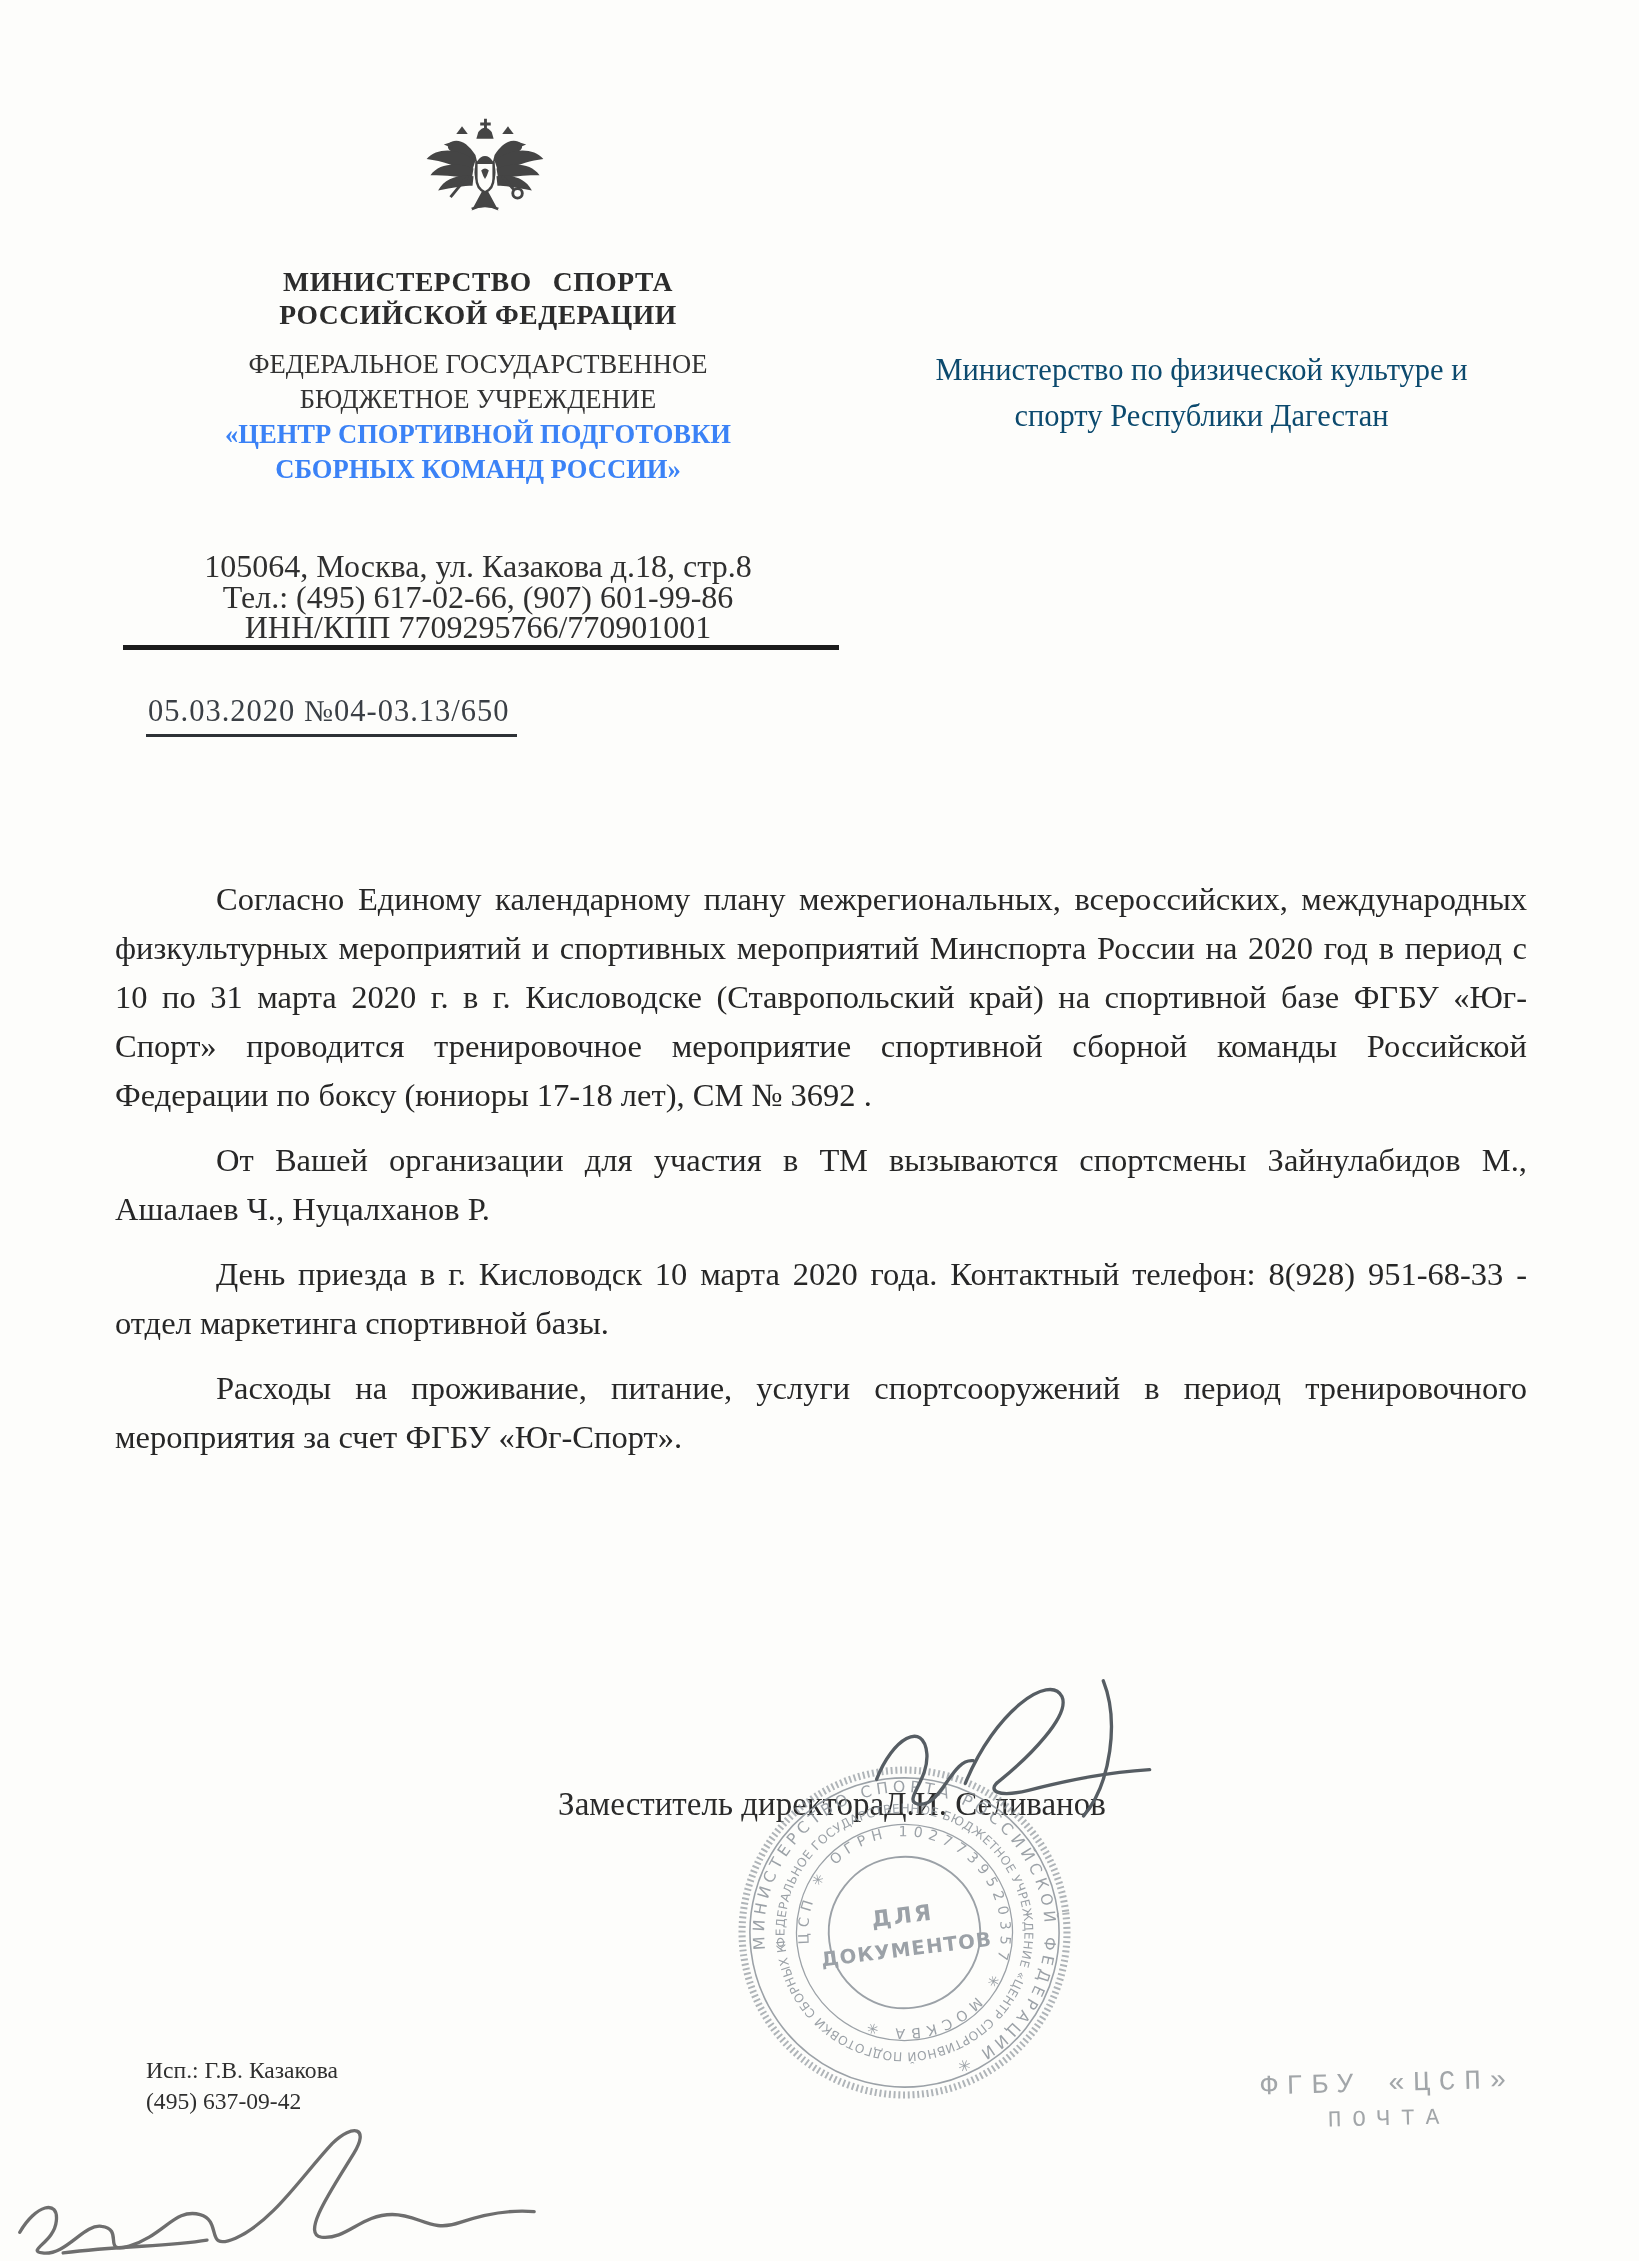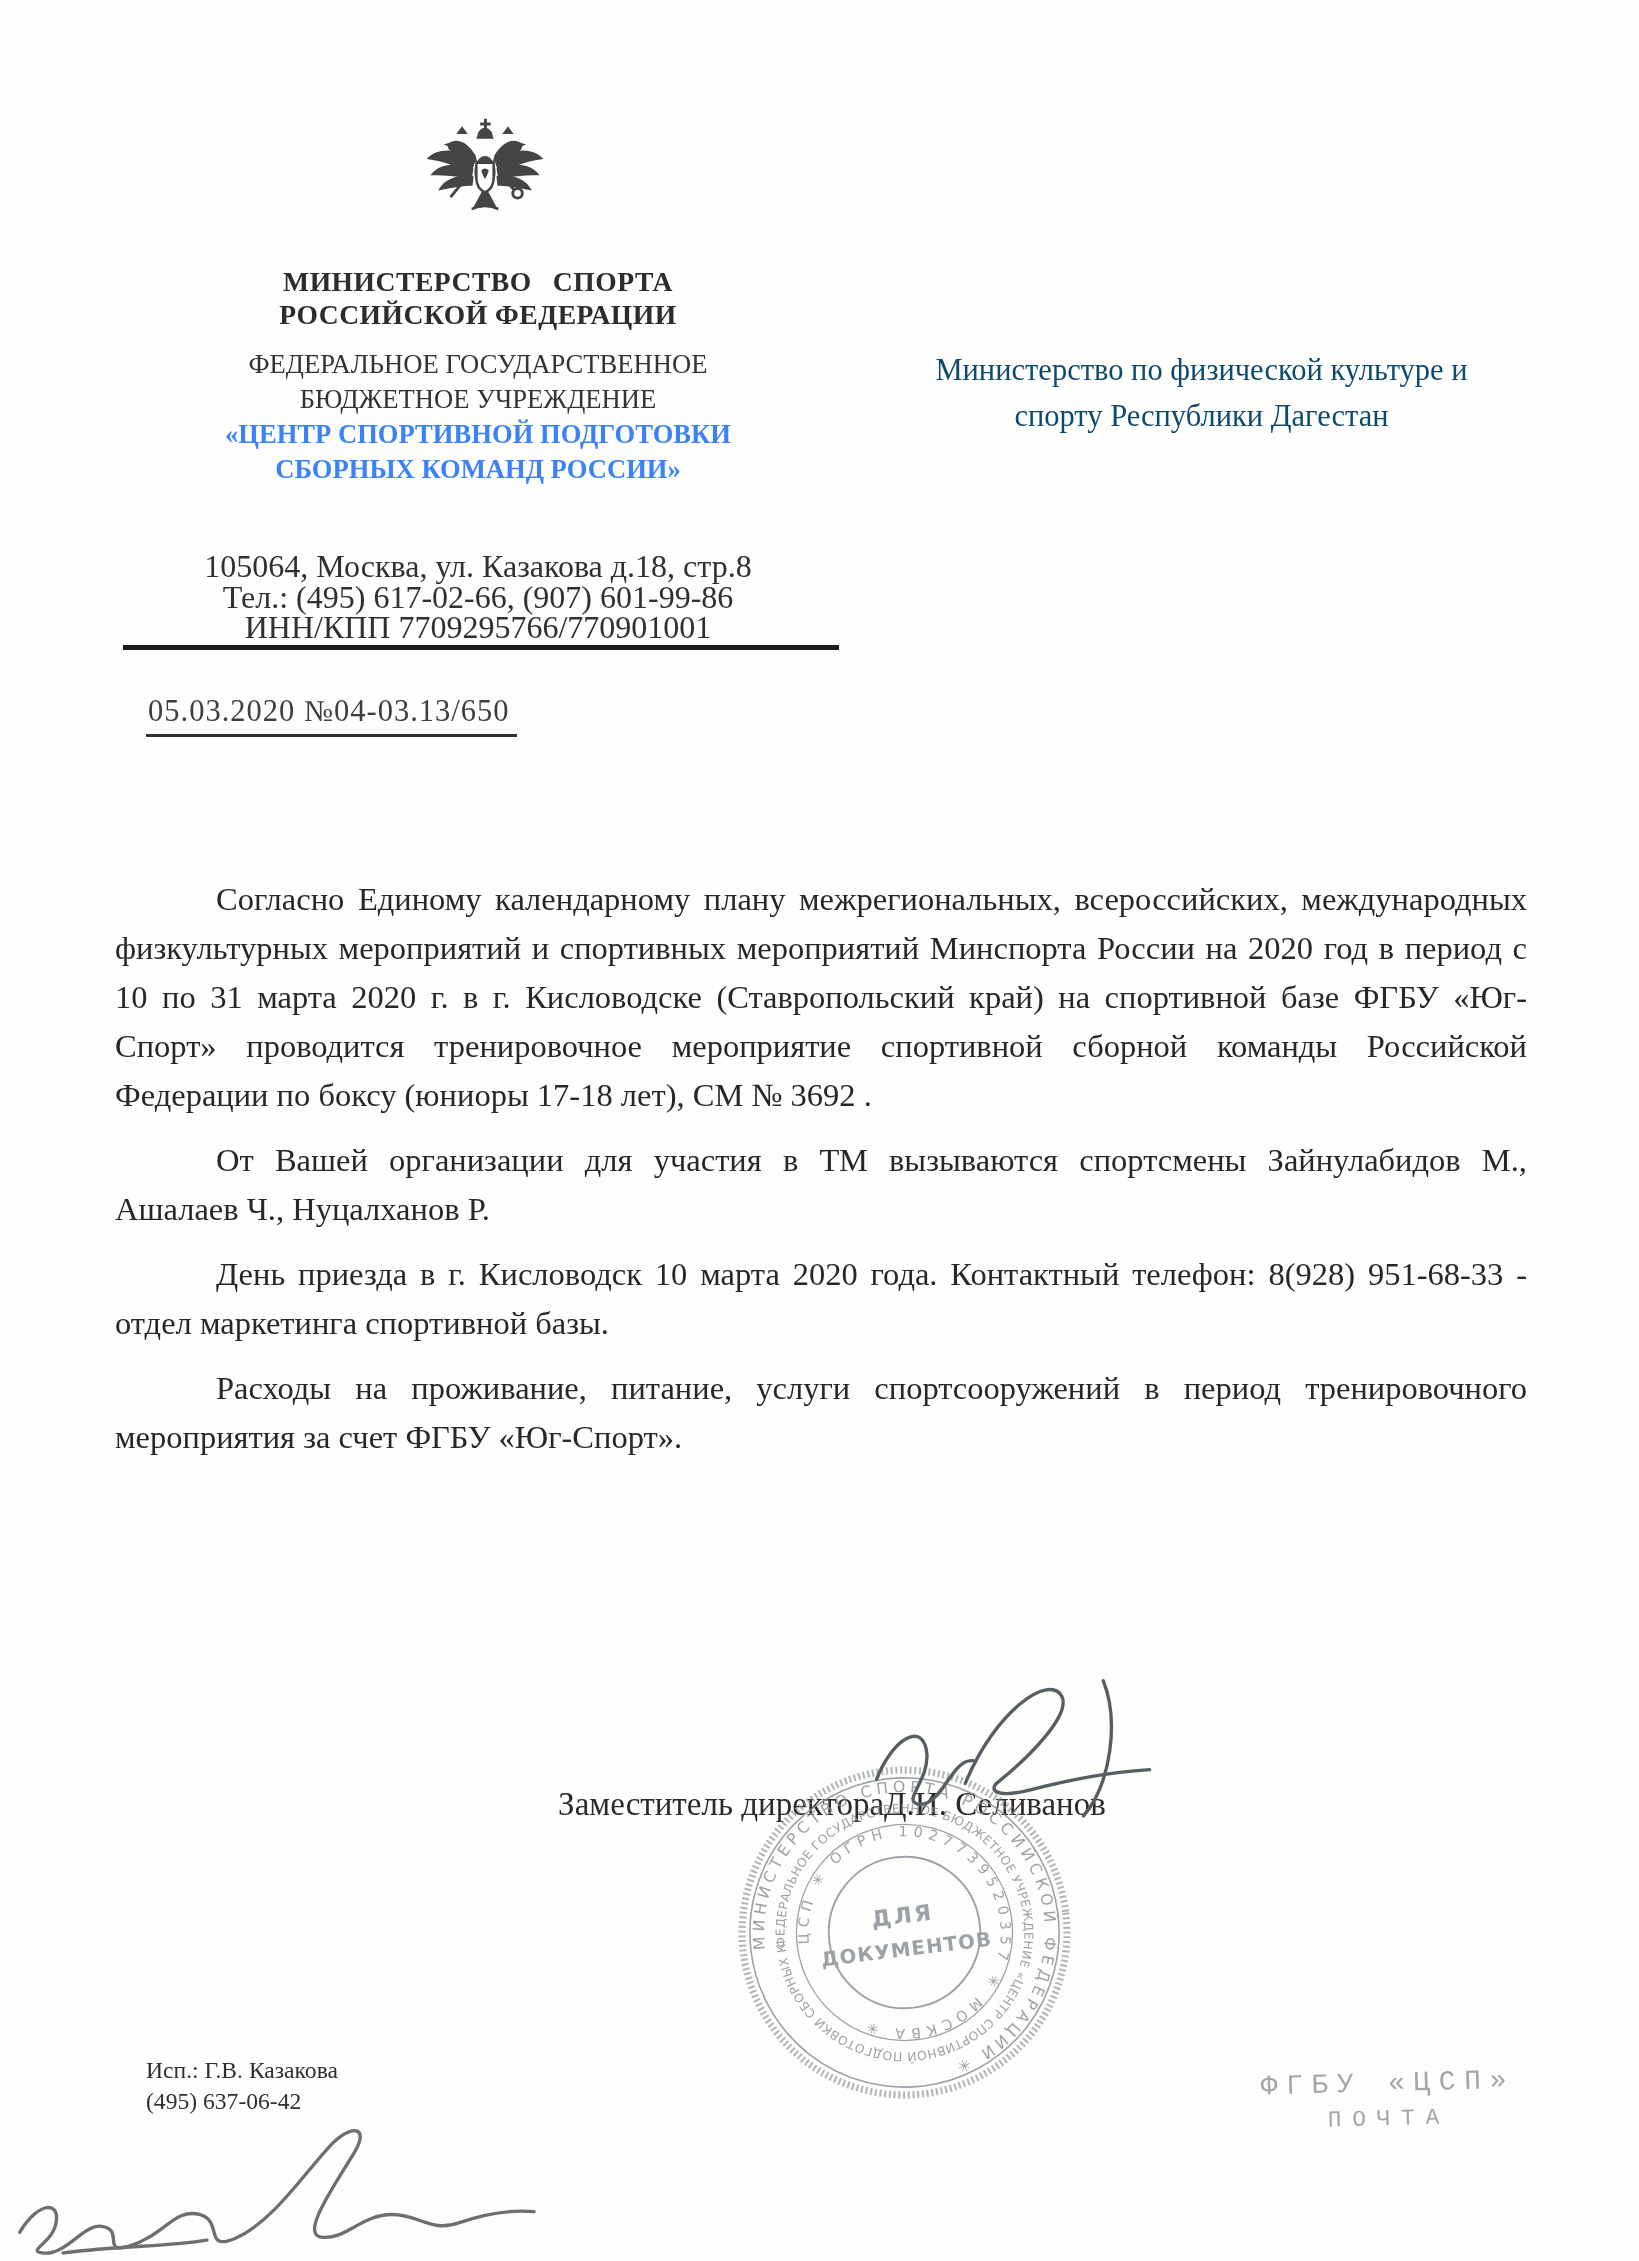--- a/index.html
+++ b/index.html
@@ -178,21 +178,21 @@
   <svg class="autograph" viewBox="0 0 350 225" aria-hidden="true">
     <g fill="none" stroke="#565d63" stroke-width="3.4" stroke-linecap="round">
       <path d="M28 118 C 44 76, 76 58, 79 92 C 81 119, 54 140, 70 143 C 94 147, 104 96, 126 99"></path>
       <path d="M118 122 C 148 48, 204 10, 216 34 C 225 53, 182 96, 152 120 C 140 129, 150 137, 182 129 C 230 117, 262 111, 305 108"></path>
       <path d="M258 18 C 274 58, 266 122, 238 155"></path>
     </g>
   </svg>
 
   <div class="executor">
     <div>Исп.: Г.В. Казакова</div>
-    <div>(495) 637-06-42</div>
+    <div>(495) 637-09-42</div>
   </div>
 
   <div class="mailstamp">
     <div class="m1">ФГБУ «ЦСП»</div>
     <div class="m2">ПОЧТА</div>
   </div>
 
   <svg class="bottom-scrawl" viewBox="0 0 545 156" aria-hidden="true">
     <g fill="none" stroke="#6e6e6e" stroke-width="3.4" stroke-linecap="round">
       <path d="M14 128 C 30 100, 54 94, 51 117 C 49 138, 20 147, 37 149 C 61 152, 79 119, 97 122 C 121 125, 96 151, 125 142 C 161 131, 171 103, 197 110 C 221 117, 200 148, 233 134 C 271 117, 301 70, 331 38 C 353 17, 369 22, 353 48 C 331 84, 299 130, 320 133 C 346 136, 360 110, 392 110 C 420 110, 431 129, 461 118 C 490 108, 512 105, 536 107"></path>

